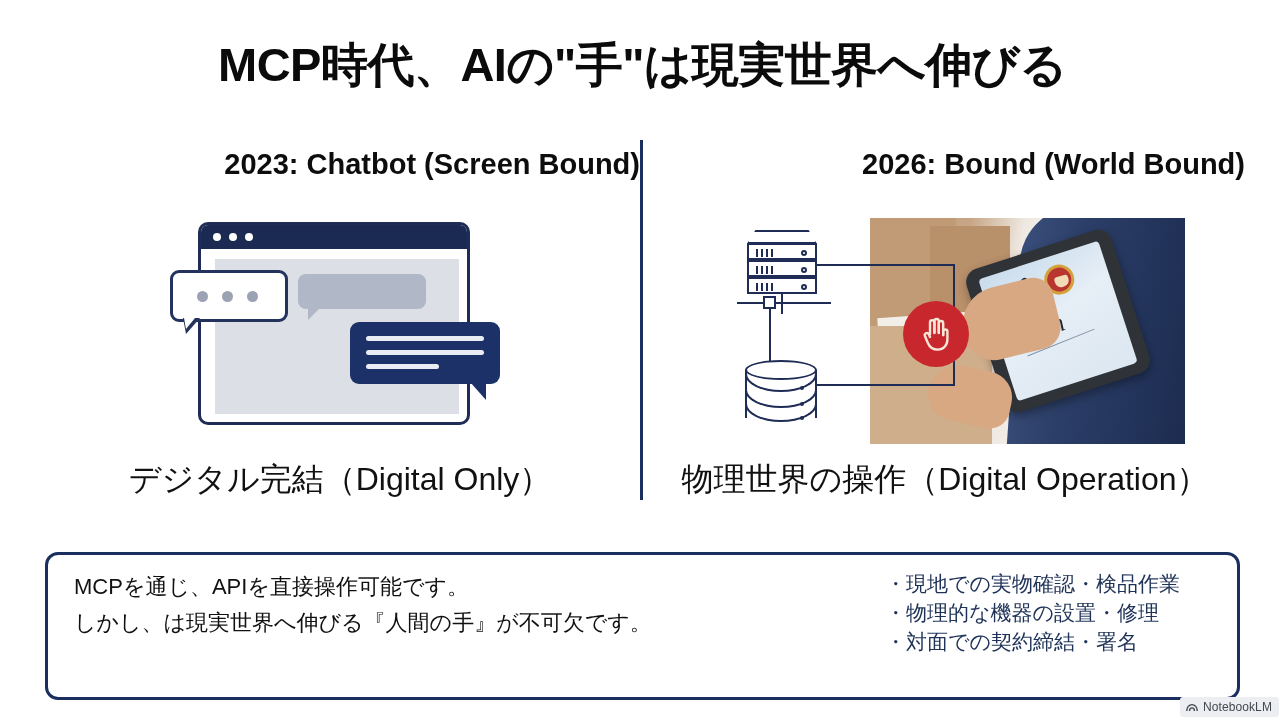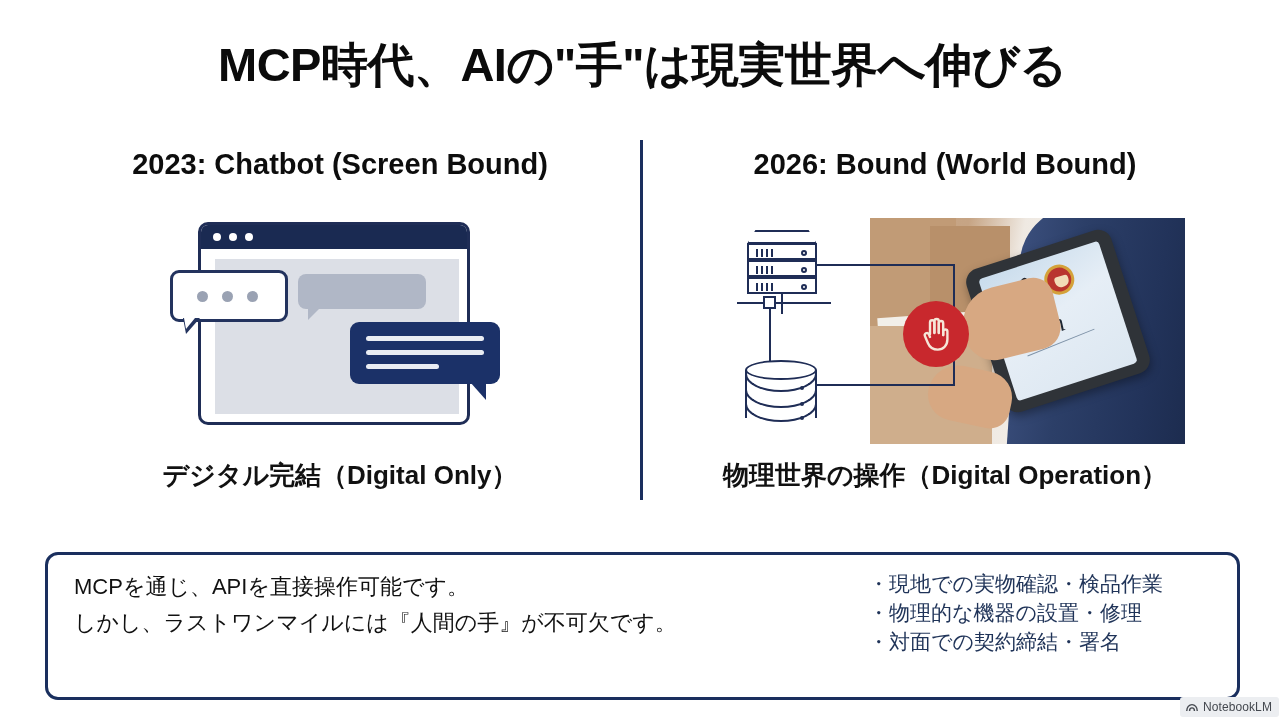--- a/index.html
+++ b/index.html
@@ -22,29 +22,29 @@
   
   .divider {
     position: absolute; left: 640px; top: 140px;
     width: 3px; height: 360px; background: #1a2f5e;
   }
 
   
   .col-head {
     position: absolute; top: 148px;
     font-size: 29px; font-weight: 700; color: #0d0d0d;
-    text-align: center; white-space: nowrap;
+    text-align: right; white-space: nowrap;
   }
   .col-head.left  { left: 40px;  width: 600px; }
   .col-head.right { left: 645px; width: 600px; }
 
   
   .col-cap {
     position: absolute; top: 458px;
-    font-size: 26px; font-weight: 700; color: #111;
+    font-size: 32px; font-weight: 400; color: #111;
     text-align: center; white-space: nowrap;
   }
   .col-cap.left  { left: 40px;  width: 600px; }
   .col-cap.right { left: 645px; width: 600px; }
 
   
   .illus-left { position: absolute; left: 170px; top: 222px; width: 330px; height: 205px; }
   .browser {
     position: absolute; left: 28px; top: 0; width: 272px; height: 203px;
     border: 3px solid #1f2d56; border-radius: 10px; background: #fff; overflow: hidden;
@@ -225,21 +225,21 @@
   .bottom-box {
     position: absolute; left: 45px; top: 552px; width: 1195px; height: 148px;
     border: 3px solid #1a2f5e; border-radius: 13px; background: #fff;
   }
   .para {
     position: absolute; left: 26px; top: 14px; width: 800px;
     font-size: 22px; line-height: 36px; color: #111;
   }
   .para div { white-space: nowrap; }
   .bullets {
-    position: absolute; right: 39px; top: 14px; width: 330px;
+    position: absolute; right: 22px; top: 14px; width: 330px;
     font-size: 21px; line-height: 29px; color: #1f3358; text-align: left;
   }
   .bullets div { white-space: nowrap; }
 
   
   .watermark {
     position: absolute; right: 6px; bottom: 3px; height: 20px;
     display: flex; align-items: center; gap: 4px;
     background: #eceef1; border-radius: 3px; padding: 2px 7px 2px 5px;
   }
@@ -371,21 +371,21 @@
           <path d="M19.8 17V7.2a2.2 2.2 0 0 1 4.4 0V19"></path>
           <path d="M24.2 19v-3.4a2.1 2.1 0 0 1 4.2 0v7.6c0 6.2-4 10.4-9.6 10.4-5.2 0-8.2-2.6-9.8-6.4l-3-7a2.2 2.2 0 0 1 3.8-2.2L11 21"></path>
         </g>
       </svg>
     </div>
   </div>
 
   <div class="bottom-box">
     <div class="para">
       <div>MCPを通じ、APIを直接操作可能です。</div>
-      <div>しかし、ラストワンマイルには『人間の手』が不可欠です。</div>
+      <div>しかし、は現実世界へ伸びる『人間の手』が不可欠です。</div>
     </div>
     <div class="bullets">
       <div>・現地での実物確認・検品作業</div>
       <div>・物理的な機器の設置・修理</div>
       <div>・対面での契約締結・署名</div>
     </div>
   </div>
 
   <div class="watermark">
     <svg width="14" height="14" viewBox="0 0 16 16">

